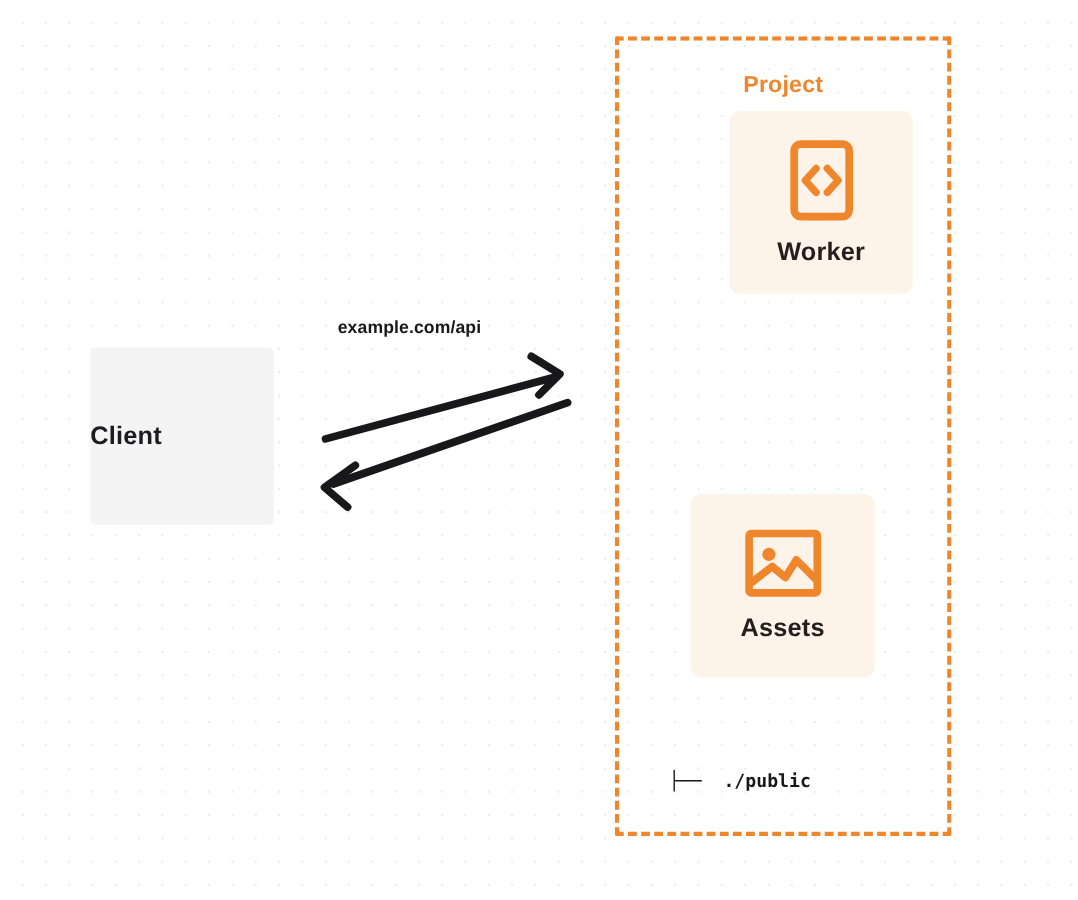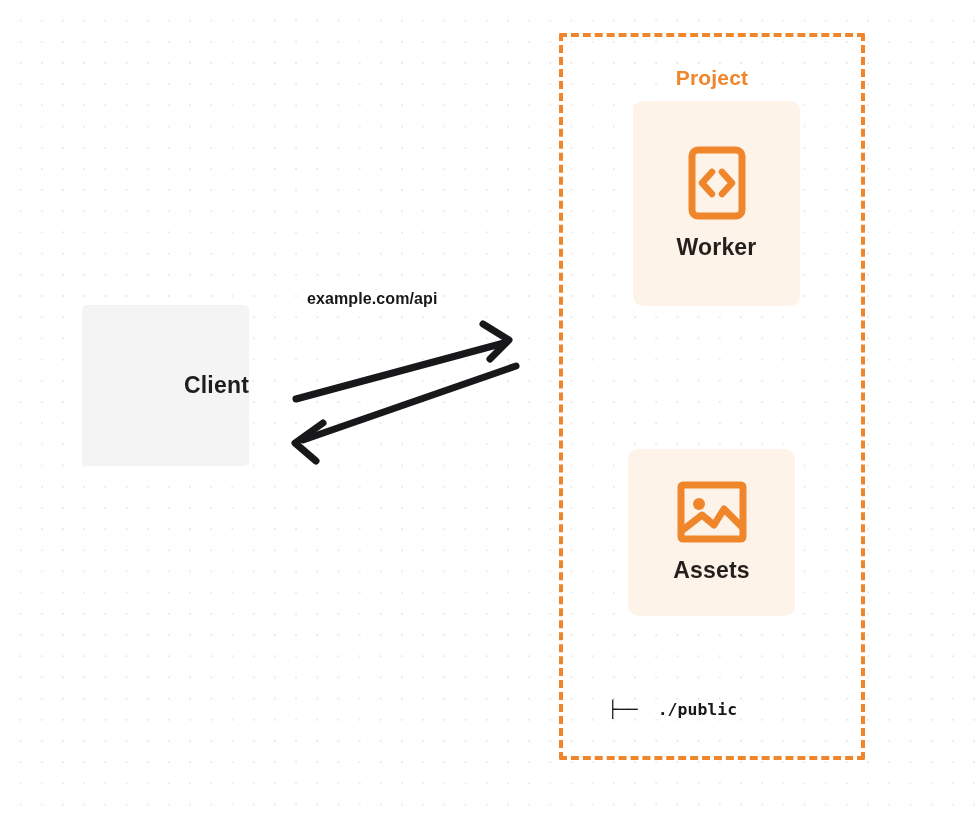--- a/index.html
+++ b/index.html
@@ -18,28 +18,28 @@
     background-image: radial-gradient(circle, #ebebeb 1.3px, transparent 1.4px);
     background-size: 21.2px 21.2px;
     background-position: 10px 10px;
     overflow: hidden;
   }
 
   
   .client-box {
     position: absolute;
     left: 82px;
-    top: 305px;
+    top: 316px;
     width: 167px;
     height: 161px;
     background: #f4f4f5;
     border-radius: 5px;
     display: flex;
     align-items: center;
-    justify-content: flex-end;
+    justify-content: flex-start;
   }
   .client-label {
     font-size: 23px;
     font-weight: bold;
     color: #1d1d1f;
     letter-spacing: 0.2px;
   }
 
   
   .arrows-svg {
@@ -93,24 +93,24 @@
   .card {
     position: absolute;
     background: #fdf3e8;
     border-radius: 10px;
     display: flex;
     flex-direction: column;
     align-items: center;
     justify-content: center;
   }
   .card-worker {
-    left: 633px;
+    left: 663px;
     top: 101px;
     width: 167px;
-    height: 205px;
+    height: 166px;
   }
   .card-assets {
     left: 628px;
     top: 449px;
     width: 167px;
     height: 167px;
   }
   .card-icon {
     display: block;
     margin-bottom: 14px;

